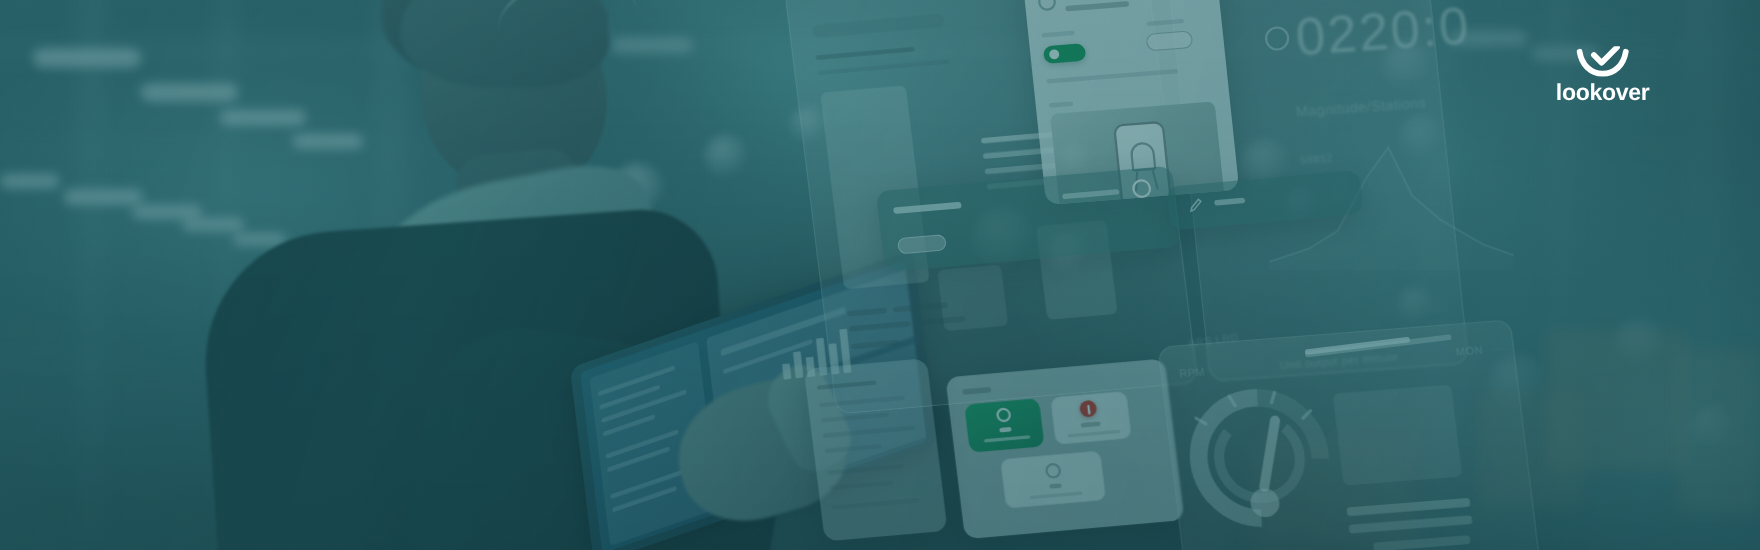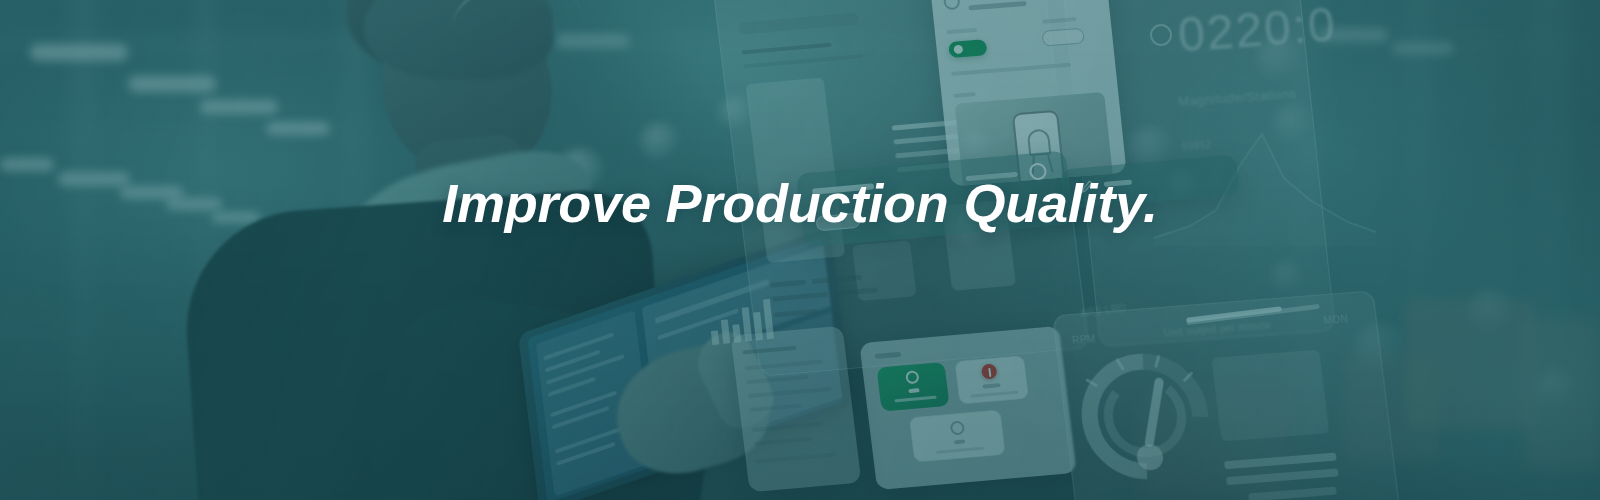--- a/index.html
+++ b/index.html
@@ -579,19 +579,25 @@
     </div>
 
   </div>
 
   <div class="wash"></div>
   <div class="wash2"></div>
 
   <div class="content">
 
     <div class="headline">
-      <span class="l2">Improve Production Quality.</span>
-    </div>
-
+    </div>
+
+    <div class="logo">
+      <svg class="logo-mark" viewBox="0 0 50 28" aria-hidden="true">
+        <path d="M4 5 C6 17, 14 25, 25 25 C36 25, 44 17, 46 5" fill="none" stroke="#ffffff" stroke-width="5.2" stroke-linecap="round"></path>
+        <path d="M17 8 L24 15 L38 1" fill="none" stroke="#ffffff" stroke-width="5.2" stroke-linecap="round" stroke-linejoin="round"></path>
+      </svg>
+      <span class="logo-word">lookover</span>
+    </div>
 
   </div>
 
 </div>
 
 </body></html>

